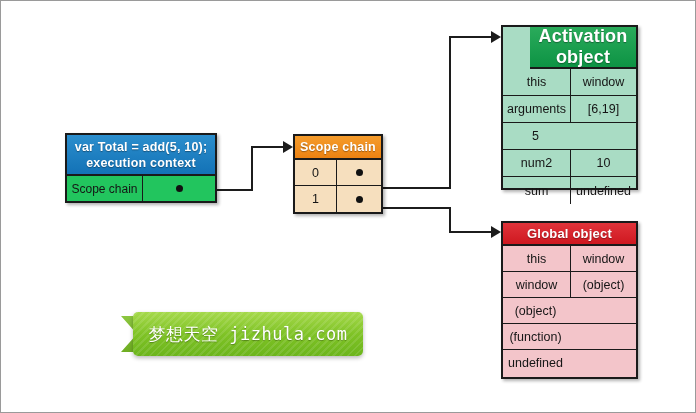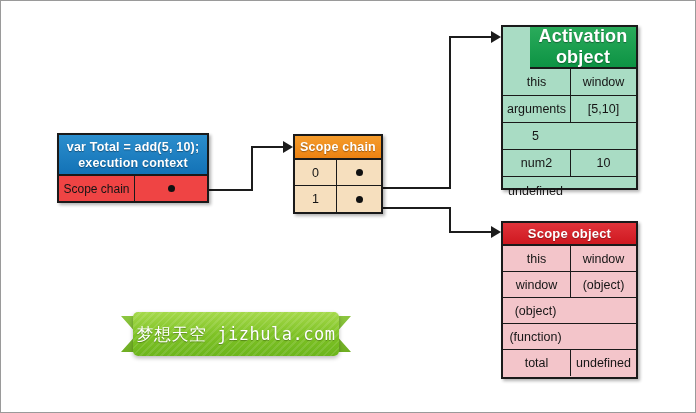--- a/index.html
+++ b/index.html
@@ -102,22 +102,22 @@
   #scope-chain-box .cell.left-cell { width: 42px; }
   #scope-chain-box .cell.right-cell { width: 44px; position: relative; }
 
   .dot {
     width: 7px; height: 7px; border-radius: 50%;
     background: #111111;
   }
 
   
   #execution-context-box {
-    left: 56px; top: 132px; width: 152px; height: 70px;
-    background: #ef4444;
+    left: 64px; top: 132px; width: 152px; height: 70px;
+    background: #22c55e;
   }
   #execution-context-box .hdr {
     height: 41px;
     flex-direction: column;
     line-height: 1.28;
     background: linear-gradient(#2b8ecd, #1372b6);
     font-size: 12.5px;
     padding: 0 4px;
   }
   #execution-context-box .row { height: 25px; }
@@ -156,21 +156,21 @@
     left: 0;
     clip-path: polygon(0 0, 100% 0, 100% 100%, 0 100%, 16px 50%);
   }
   #watermark .tail.right {
     right: 0;
     clip-path: polygon(0 0, 100% 0, calc(100% - 16px) 50%, 100% 100%, 0 100%);
   }
   #watermark .panel {
     position: absolute;
     left: 12px; top: 0;
-    width: 206px; height: 44px;
+    width: 230px; height: 44px;
     border-radius: 5px;
     background: linear-gradient(#a5d94b, #7ec225 52%, #6cb51c);
     box-shadow: 0 2px 4px rgba(0,0,0,0.28);
     display: flex;
     align-items: center;
     justify-content: center;
     overflow: hidden;
   }
   #watermark .panel::after {
     content: "";
@@ -243,52 +243,52 @@
   </div>
 
   <div class="box" id="activation-object">
     <div class="hdr">Activation object</div>
     <div class="row">
       <div class="cell left-cell">this</div>
       <div class="cell right-cell">window</div>
     </div>
     <div class="row">
       <div class="cell left-cell">arguments</div>
-      <div class="cell right-cell">[5,10]</div>
+      <div class="cell right-cell">[6,19]</div>
     </div>
     <div class="row">
       <div class="cell right-cell">5</div>
     </div>
     <div class="row">
       <div class="cell left-cell">num2</div>
       <div class="cell right-cell">10</div>
     </div>
     <div class="row">
+      <div class="cell left-cell">sum</div>
       <div class="cell right-cell">undefined</div>
     </div>
   </div>
 
   <div class="box" id="global-object">
-    <div class="hdr">Scope object</div>
+    <div class="hdr">Global object</div>
     <div class="row">
       <div class="cell left-cell">this</div>
       <div class="cell right-cell">window</div>
     </div>
     <div class="row">
       <div class="cell left-cell">window</div>
       <div class="cell right-cell">(object)</div>
     </div>
     <div class="row">
       <div class="cell right-cell">(object)</div>
     </div>
     <div class="row">
       <div class="cell right-cell">(function)</div>
     </div>
     <div class="row">
-      <div class="cell left-cell">total</div>
       <div class="cell right-cell">undefined</div>
     </div>
   </div>
 
   <div id="watermark">
     <div class="tail left"></div>
     <div class="tail right"></div>
     <div class="panel">
       <span class="wm-text">梦想天空 jizhula.com</span>
     </div>

